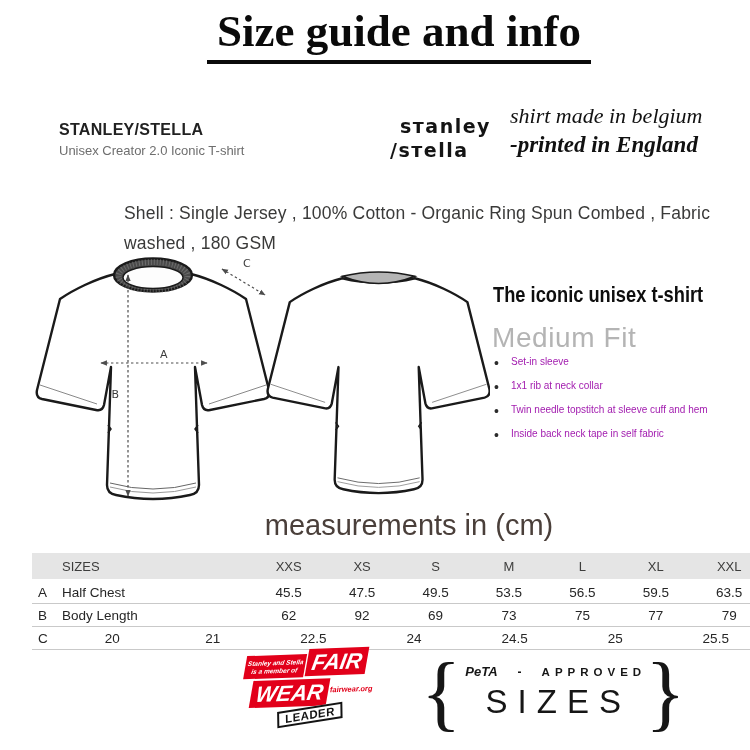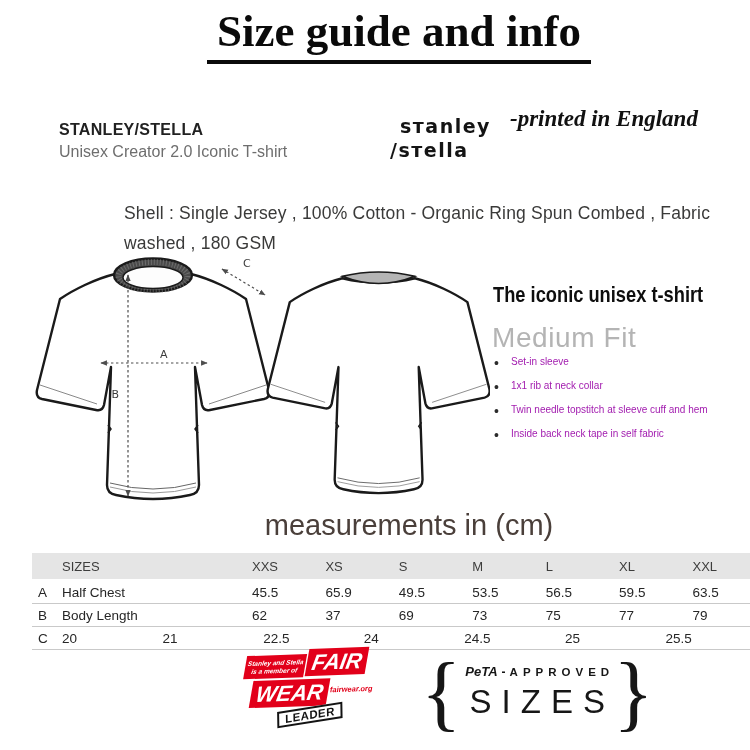--- a/index.html
+++ b/index.html
@@ -8,21 +8,21 @@
           font-family:"Liberation Sans", sans-serif; color:#1f1f1f;margin-left:24px; }
 
   
   .title-wrap { position:absolute; top:5px; left:0; width:100%; text-align:center; }
   .title { display:inline-block; font-family:"Liberation Serif", serif; font-weight:700;
            font-size:45px; color:#0a0a0a; border-bottom:4px solid #0a0a0a; padding:0 10px 3px 10px; }
 
   
   .brand { position:absolute; left:35px; top:121px; }
   .brand-name { font-size:16px; font-weight:700; letter-spacing:.3px; color:#212121; }
-  .brand-product { font-size:16px; color:#6e6e6e; margin-top:4px; }
+  .brand-product { font-size:13px; color:#6e6e6e; margin-top:4px; }
 
   
   .sslogo { position:absolute; left:366px; top:114px; font-family:"DejaVu Sans", sans-serif;
             font-weight:600; font-size:19px; letter-spacing:1.5px; color:#141414; line-height:24px; }
   .sslogo .l1 { padding-left:10px; }
 
   
   .origin { position:absolute; left:486px; top:103px; font-family:"Liberation Serif", serif; color:#111; }
   .origin .l1 { font-style:italic; font-size:22px; }
   .origin .l2 { font-style:italic; font-weight:700; font-size:23px; margin-top:3px; }
@@ -48,41 +48,41 @@
                font-size:29px; color:#4a3f3a; }
 
   
   .table { position:absolute; left:8px; top:553px; width:734px; }
   .thead { display:flex; align-items:center; background:#e5e5e5; height:26px;
            font-size:13px; color:#3d3d3c; margin-bottom:2px; }
   .trow  { display:flex; align-items:center; height:23px; border-bottom:1px solid #c9c9c9;
            font-size:13.5px; color:#262626; }
   .c-key   { width:30px; padding-left:6px; }
   .c-label { width:190px; }
-  .c-val   { flex:1; }
+  .c-val   { flex:1; text-align:center; }
 
   
   .fairwear { position:absolute; left:222px; top:649px; width:125px; height:84px; transform:rotate(-2deg); }
   .fw-box { position:absolute; background:#e2001a; color:#fff; font-style:italic; }
   .fw-member { left:0; top:5px; width:60px; height:23px; transform:skewX(-12deg);
                font-size:6.5px; font-weight:700; line-height:8px; text-align:center; padding-top:4px; }
   .fw-fair { left:62px; top:0; font-weight:900; font-size:22px; line-height:27px; padding:0 5px; transform:skewX(-12deg); }
   .fw-wear { left:5px; top:30px; font-weight:900; font-size:22px; line-height:27px; padding:0 5px; transform:skewX(-12deg); }
   .fw-org  { position:absolute; left:84px; top:37px; color:#e2001a; font-size:7.5px;
              font-weight:700; font-style:italic; }
   .fw-leader { position:absolute; left:30px; top:58px; background:#fff; border:2px solid #131313;
                color:#131313; font-weight:800; font-size:11.5px; letter-spacing:.5px; padding:0 6px;
                transform:rotate(-7deg) skewX(-8deg); }
 
   
   .vegan { position:absolute; left:397px; top:645px; width:200px; height:95px;
            display:flex; align-items:center; justify-content:space-between; color:#161616; }
   .brace { font-family:"Liberation Serif", serif; font-size:84px; font-weight:400; line-height:95px; }
   .vegan-mid { flex:1; text-align:center; padding:0 4px; }
-  .vegan-top { display:flex; justify-content:center; align-items:baseline; gap:4px; }
+  .vegan-top { display:flex; justify-content:center; align-items:baseline; gap:20px; }
   .peta { font-style:italic; font-weight:900; font-size:13px; }
   .vdash { font-weight:700; font-size:12px; }
   .approved { letter-spacing:5px; font-weight:700; font-size:11.5px; margin-right:-5px;text-align:center; }
   .vegan-word { font-size:33px; letter-spacing:10px; margin-right:-10px; margin-top:4px; font-weight:400; }
 </style>
 </head>
 <body>
 
 <div class="page">
 
@@ -94,20 +94,21 @@
     <div class="brand-name">STANLEY/STELLA</div>
     <div class="brand-product">Unisex Creator 2.0 Iconic T-shirt</div>
   </div>
 
   <div class="sslogo">
     <div class="l1">sᴛanley</div>
     <div class="l2">/sᴛella</div>
   </div>
 
   <div class="origin">
+    <div class="l1">shirt made in belgium</div>
     <div class="l2">-printed in England</div>
   </div>
 
   <div class="fabric">
     <div>Shell : Single Jersey , 100% Cotton - Organic Ring Spun Combed , Fabric</div>
     <div>washed , 180 GSM</div>
   </div>
 
   <svg class="shirts" width="462" height="252" viewBox="0 0 462 252">
     <defs>
@@ -174,32 +175,32 @@
       <div class="c-val">S</div>
       <div class="c-val">M</div>
       <div class="c-val">L</div>
       <div class="c-val">XL</div>
       <div class="c-val">XXL</div>
     </div>
     <div class="trow">
       <div class="c-key">A</div>
       <div class="c-label">Half Chest</div>
       <div class="c-val">45.5</div>
-      <div class="c-val">65.9</div>
+      <div class="c-val">47.5</div>
       <div class="c-val">49.5</div>
       <div class="c-val">53.5</div>
       <div class="c-val">56.5</div>
       <div class="c-val">59.5</div>
       <div class="c-val">63.5</div>
     </div>
     <div class="trow">
       <div class="c-key">B</div>
       <div class="c-label">Body Length</div>
       <div class="c-val">62</div>
-      <div class="c-val">37</div>
+      <div class="c-val">92</div>
       <div class="c-val">69</div>
       <div class="c-val">73</div>
       <div class="c-val">75</div>
       <div class="c-val">77</div>
       <div class="c-val">79</div>
     </div>
     <div class="trow">
       <div class="c-key">C</div>
       <div class="c-val">20</div>
       <div class="c-val">21</div>

